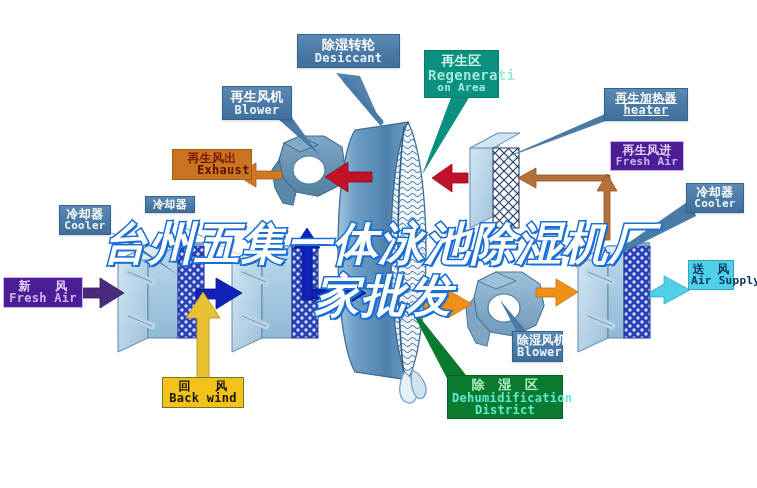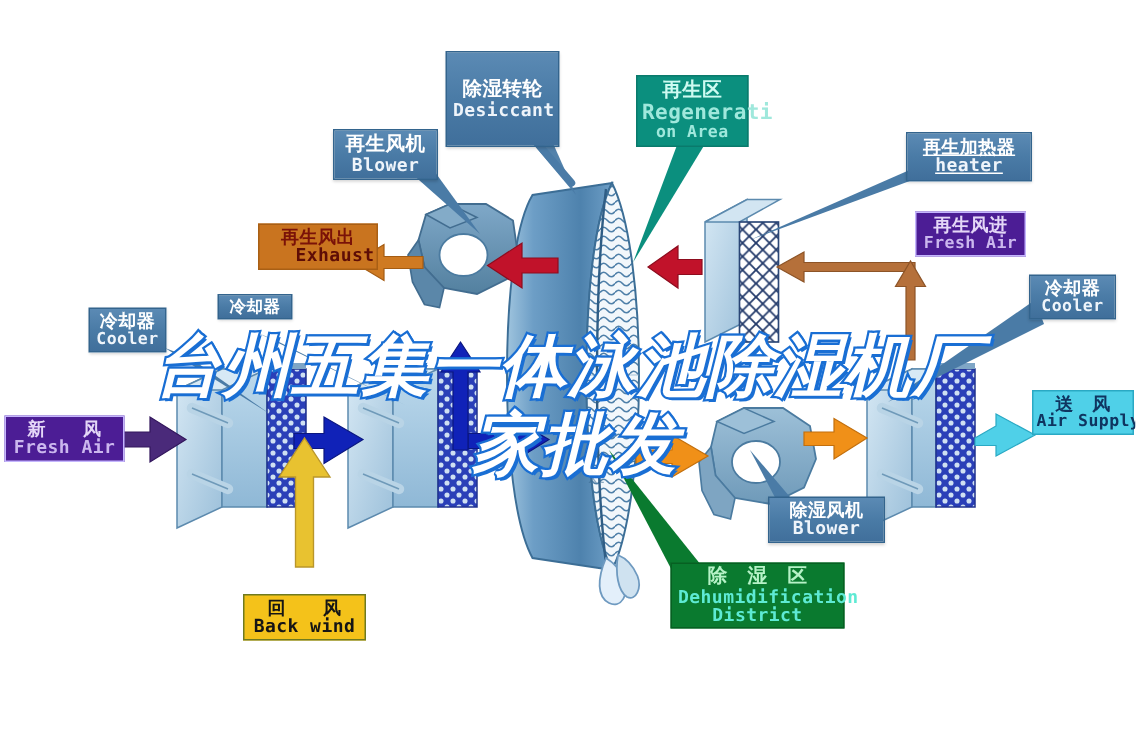--- a/index.html
+++ b/index.html
@@ -330,21 +330,21 @@
 
       <polygon points="660,288 660,300 620,296" fill="#4fd0e8" opacity="0"></polygon>
     </g>
   </svg>
 
   <div id="watermark">
     <span class="wline wl1">台州五集一体泳池除湿机厂</span>
     <span class="wline wl2">家批发</span>
   </div>
 
-  <div class="lbl blue" style="left:297px;top:34px;width:76px;padding:18px 4px;font-size:13px;">
+  <div class="lbl blue" style="left:297px;top:34px;width:103px;padding:3px 4px;font-size:13px;">
     <span class="cn">除湿转轮</span>
     <span class="en" style="font-size:12px;">Desiccant</span>
   </div>
 
   <div class="lbl blue" style="left:222px;top:86px;width:70px;padding:3px 4px;font-size:13px;">
     <span class="cn">再生风机</span>
     <span class="en" style="font-size:12px;">Blower</span>
   </div>
 
   <div class="lbl teal" style="left:424px;top:50px;width:75px;padding:3px 3px;font-size:13px;">
@@ -380,34 +380,34 @@
 
   <div class="lbl blue" style="left:145px;top:196px;width:50px;padding:2px 3px;font-size:11px;">
     <span class="cn">冷却器</span>
   </div>
 
   <div class="lbl purple" style="left:3px;top:277px;width:80px;padding:2px 4px;font-size:12px;">
     <span class="cn">新　　风</span>
     <span class="en" style="font-size:12px;">Fresh Air</span>
   </div>
 
-  <div class="lbl yellow" style="left:162px;top:396px;width:82px;padding:2px 4px;font-size:12px;">
+  <div class="lbl yellow" style="left:162px;top:377px;width:82px;padding:2px 4px;font-size:12px;">
     <span class="cn">回　　风</span>
     <span class="en" style="font-size:12px;">Back wind</span>
   </div>
 
-  <div class="lbl blue" style="left:512px;top:331px;width:78px;padding:2px 4px;font-size:12px;">
+  <div class="lbl blue" style="left:512px;top:331px;width:51px;padding:2px 4px;font-size:12px;">
     <span class="cn">除湿风机</span>
     <span class="en" style="font-size:12px;">Blower</span>
   </div>
 
   <div class="lbl green" style="left:447px;top:375px;width:116px;padding:2px 4px;font-size:13px;">
     <span class="cn">除　湿　区</span>
     <span class="en" style="font-size:12px;">Dehumidification</span>
     <span class="en" style="font-size:12px;">District</span>
   </div>
 
-  <div class="lbl cyan" style="left:688px;top:260px;width:68px;padding:2px 2px;font-size:12px;">
+  <div class="lbl cyan" style="left:688px;top:260px;width:46px;padding:2px 2px;font-size:12px;">
     <span class="cn">送　风</span>
     <span class="en" style="font-size:11px;">Air Supply</span>
   </div>
 
 </div>
 
 </body></html>

